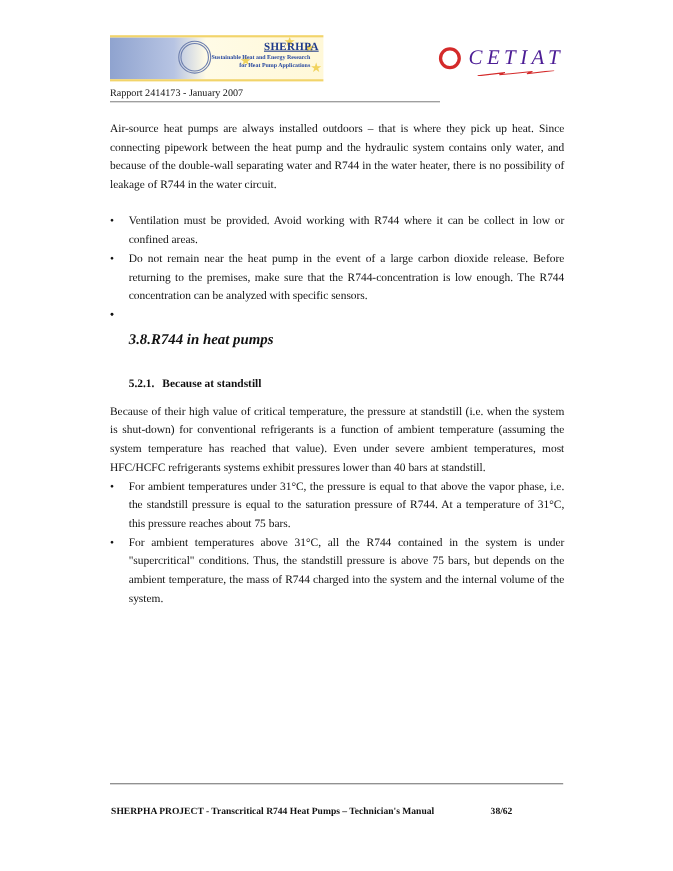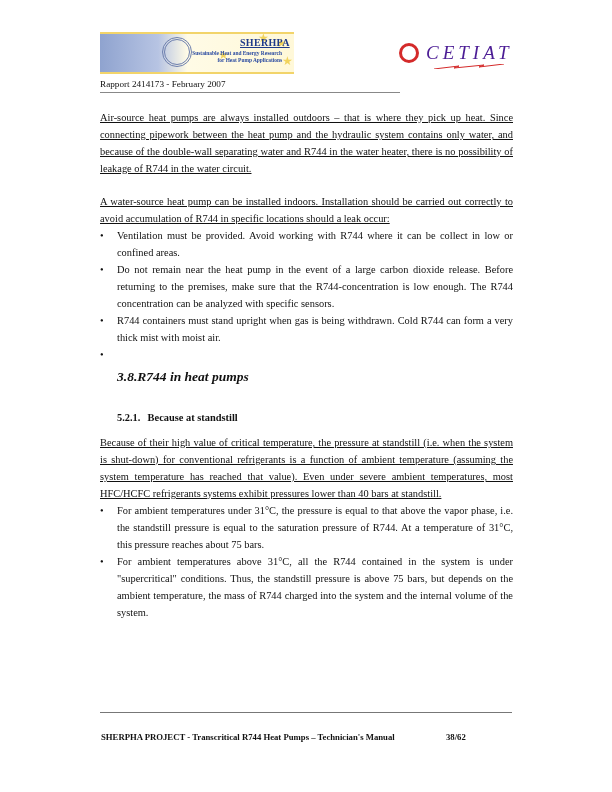--- a/index.html
+++ b/index.html
@@ -19,21 +19,21 @@
   .cetiat .ring { position: absolute; left: 3px; top: 3px; width: 20px; height: 20px; border-radius: 50%;
                   border: 3px solid #d42a2a; box-sizing: border-box; }
   .cetiat .name { position: absolute; left: 30px; top: 2px; font-family: "Liberation Serif", serif;
                   font-style: italic; font-size: 19px; letter-spacing: 4px; color: #4c1d95; }
   .cetiat .zig { position: absolute; left: 38px; top: 24px; width: 70px; height: 5px; }
   .report { position: absolute; left: 100px; top: 79px; font-size: 9.2px; }
   .hdr-rule { position: absolute; left: 100px; top: 92px; width: 300px; height: 0;
               border-top: 1px solid #888; }
   .body { position: absolute; left: 100px; top: 109px; width: 413px; font-size: 10.4px;
           line-height: 17px; text-align: justify; }
-  .body p { margin: 0; text-decoration: underline; }
+  .body p { margin: 0; }
   .gap { height: 16px; }
   ul.bul { list-style: none; margin: 0; padding: 0; }
   ul.bul li { position: relative; padding-left: 17px; }
   ul.bul li .dot { position: absolute; left: 0; top: 0; }
   h2.sec { margin: 22px 0 0 17px; font-size: 13.5px; font-weight: bold; font-style: italic; line-height: 17px; }
   h3.sub { margin: 24px 0 8px 17px; font-size: 10.4px; font-weight: bold; line-height: 17px; }
   h3.sub .num { display: inline-block; width: 28px; }
   .ftr-rule { position: absolute; left: 100px; top: 712px; width: 412px; border-top: 1px solid #777; }
   .footer { position: absolute; left: 101px; top: 732px; width: 390px; font-size: 8.7px; font-weight: bold; }
   .footer .pg { position: absolute; left: 345px; top: 0; }
@@ -55,31 +55,30 @@
 </div>
 
 <div class="cetiat">
   <div class="ring"></div>
   <div class="name">CETIAT</div>
   <svg class="zig" viewBox="0 0 70 5">
     <polyline points="0,5 25,2 20,4 50,1 45,3 70,0" fill="none" stroke="#d42a2a" stroke-width="1"></polyline>
   </svg>
 </div>
 
-<div class="report">Rapport 2414173 - February 2007</div>
+<div class="report">Rapport 2414173 - January 2007</div>
 <div class="hdr-rule"></div>
 
 <div class="body">
   <p>Air-source heat pumps are always installed outdoors – that is where they pick up heat. Since connecting pipework between the heat pump and the  hydraulic system contains only water, and because of the double-wall separating water and R744 in the water heater, there is no possibility of leakage of R744 in the water circuit.</p>
   <div class="gap"></div>
-  <p>A water-source heat pump can be installed indoors. Installation should be carried out correctly to avoid accumulation of R744 in specific locations should a leak occur:</p>
   <ul class="bul">
     <li><span class="dot">•</span><span>Ventilation must be provided. Avoid working with R744 where it can be collect in low or confined areas.</span></li>
     <li><span class="dot">•</span><span>Do not remain near the heat pump in the event of a large carbon dioxide release. Before returning to the premises, make sure that the R744-concentration is low enough. The R744 concentration can be analyzed with specific sensors.</span></li>
-    <li><span class="dot">•</span><span>R744 containers must stand upright when gas is being withdrawn. Cold R744 can form a very thick mist with moist air.</span></li>
+    <li><span class="dot">•</span></li>
     <li><span class="dot">•</span></li>
   </ul>
   <h2 class="sec">3.8.R744 in heat pumps</h2>
   <h3 class="sub"><span class="num">5.2.1.</span> <span>Because at standstill</span></h3>
   <p>Because of their high value of critical temperature, the pressure at standstill (i.e. when the system is shut-down) for conventional refrigerants is a function of ambient temperature (assuming the system temperature has reached that value). Even under severe ambient temperatures, most HFC/HCFC refrigerants systems exhibit pressures lower than 40 bars at standstill.</p>
   <ul class="bul">
     <li><span class="dot">•</span><span>For ambient temperatures under 31°C, the pressure is equal to that above the vapor phase, i.e. the standstill pressure is equal to the saturation pressure of R744. At a temperature of 31°C, this pressure reaches about 75 bars.</span></li>
     <li><span class="dot">•</span><span>For ambient temperatures above 31°C, all the R744 contained in the system is under "supercritical" conditions. Thus, the standstill pressure is above 75 bars, but depends on the ambient temperature, the mass of R744 charged into the system and the internal volume of the system.</span></li>
   </ul>
 </div>

